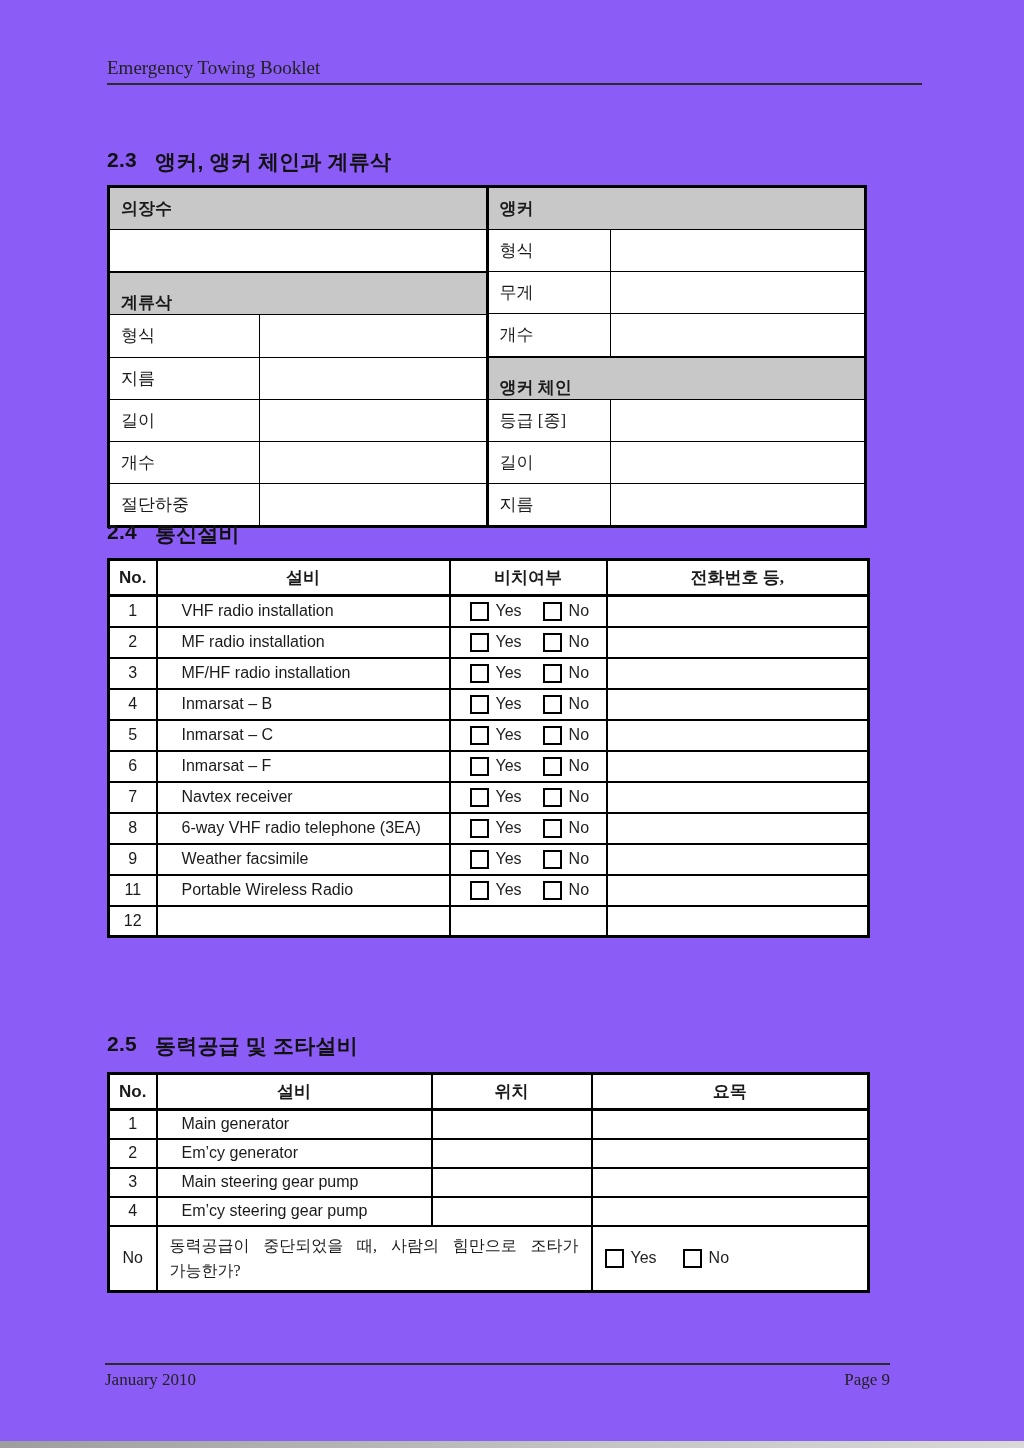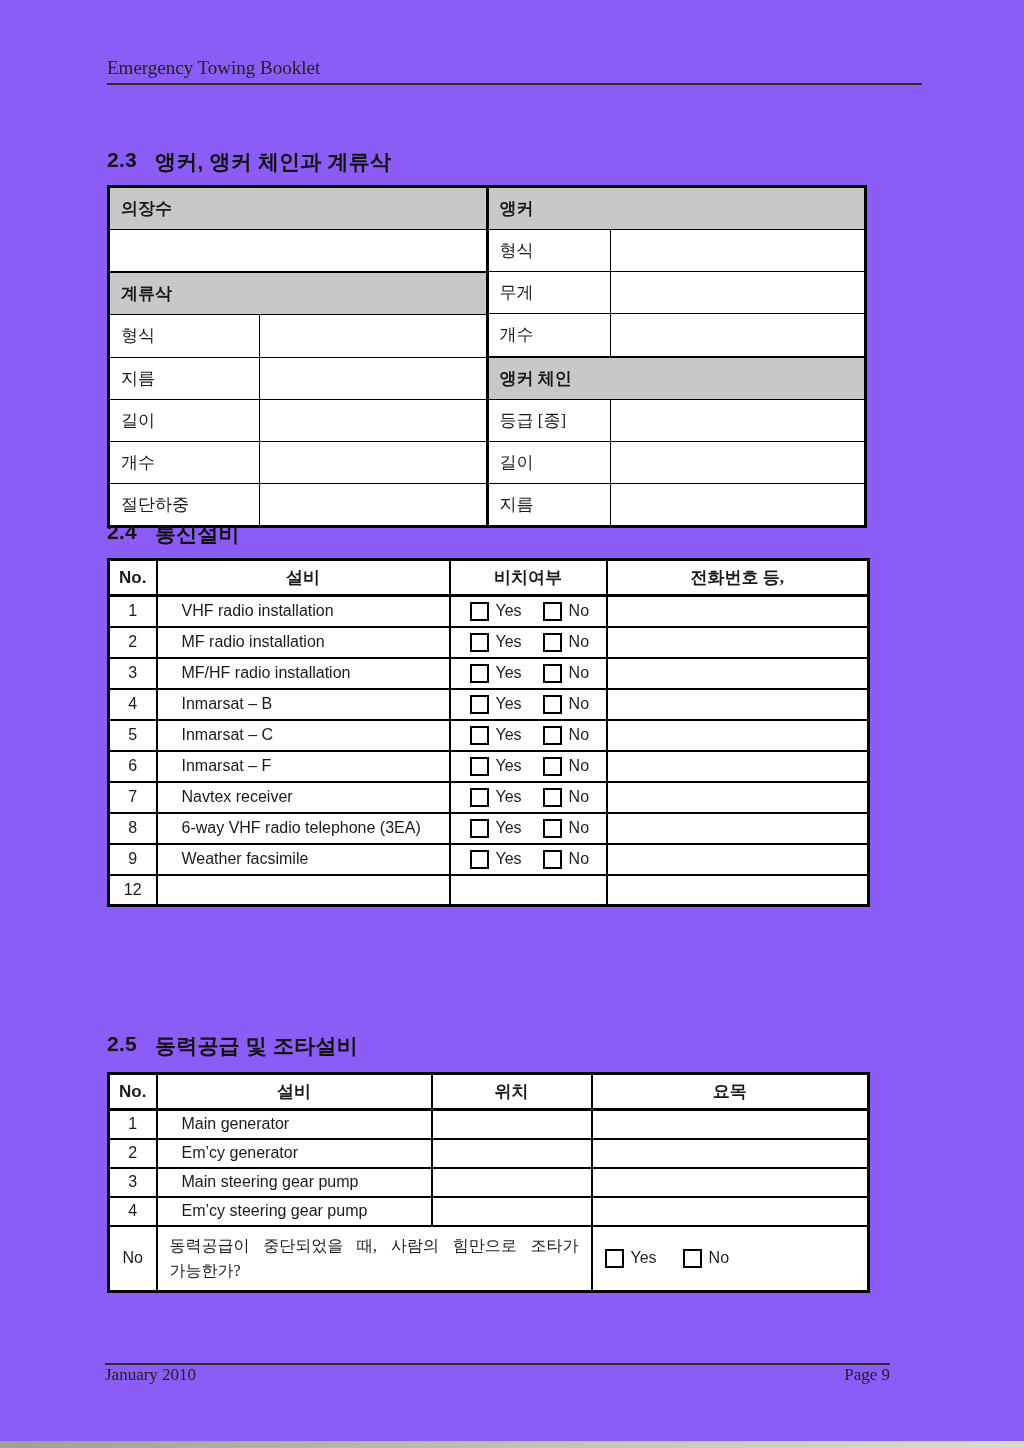--- a/index.html
+++ b/index.html
@@ -9,21 +9,21 @@
   }
 
   
   .hdr {
     position:absolute; left:107px; top:57px; width:815px;
     border-bottom:2px solid #2b2b2b; padding-bottom:4px;
     font-size:19px; color:#222;
   }
   .ftr {
     position:absolute; left:105px; top:1363px; width:785px;
-    border-top:2px solid #2b2b2b; 
+    border-top:2px solid #2b2b2b; padding-top:5px;
     display:flex; justify-content:space-between;
     font-size:17px; color:#222;
   }
   .page-edge {
     position:absolute; left:0; bottom:0; width:100%; height:7px;
     background:linear-gradient(90deg,#9e9e9e 0%,#c2c2c2 55%,#d9d9d9 100%);
   }
 
   
   .sec {
@@ -38,21 +38,21 @@
 
   
   .t1 {
     position:absolute; left:107px; top:185px; width:760px; height:343px;
     border:3px solid #000; box-sizing:border-box; display:flex; background:#fff;
   }
   .t1-half { flex:1; display:flex; flex-direction:column; min-width:0; }
   .t1-half.lh { border-right:3px solid #000; }
   .t1-row { flex:1; display:flex; border-top:1.5px solid #000; box-sizing:border-box; min-height:0; }
   .t1-row.first { border-top:none; }
-  .t1-row.sect  { border-top:2.5px solid #000; }
+  .t1-row.sect  { border-top:2.5px solid #000;align-items:flex-end; }
   .t1-row.gray  { background:var(--fill,#c8c8c8); }
   .t1-head {
     flex:1; display:flex; align-items:center; padding-left:11px;
     font-weight:bold; font-size:17px;
   }
   .t1-label {
     width:150px; flex:none; border-right:1.5px solid #000; box-sizing:border-box;
     display:flex; align-items:center; padding-left:11px; font-size:17px;
   }
   .t1-half.rh .t1-label { width:122px; }
@@ -306,20 +306,33 @@
             <span class="cbg">
               <span class="cb"></span>
               <span>Yes</span>
               <span class="cb cb2"></span>
               <span>No</span>
             </span>
           </td>
         <td></td>
       </tr>
       <tr>
+        <td class="no-c">11</td>
+        <td class="name-c">Portable Wireless Radio</td>
+        <td>
+            <span class="cbg">
+              <span class="cb"></span>
+              <span>Yes</span>
+              <span class="cb cb2"></span>
+              <span>No</span>
+            </span>
+          </td>
+        <td></td>
+      </tr>
+      <tr>
         <td class="no-c">12</td>
         <td class="name-c"></td>
         <td></td>
         <td></td>
       </tr>
     </tbody>
   </table>
 
   <div class="sec" id="h25">
     <span class="num">2.5</span>

